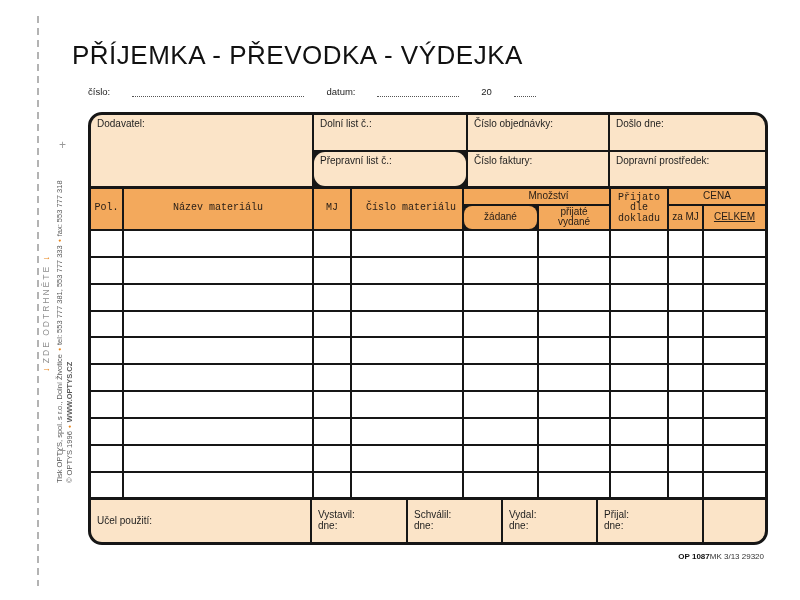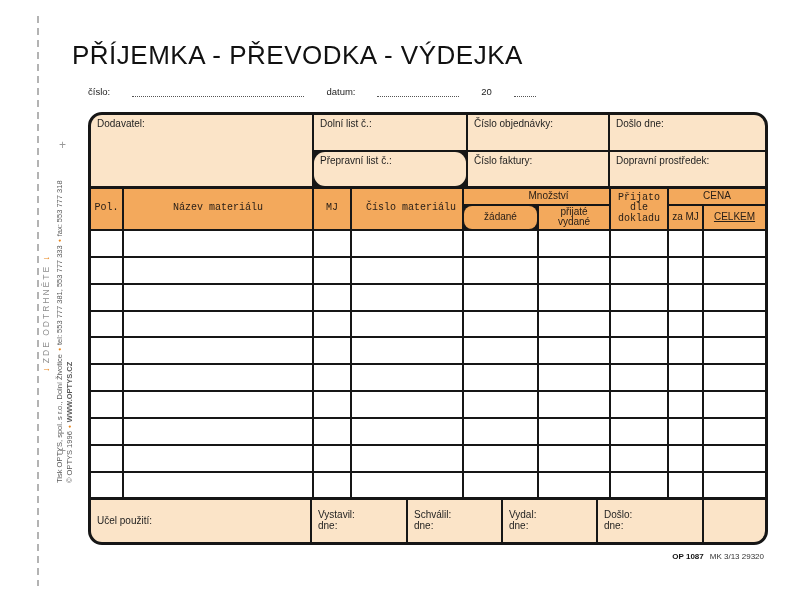--- a/index.html
+++ b/index.html
@@ -66,21 +66,21 @@
   .tbody { flex:1; display:flex; flex-direction:column; gap:2px; background:#161616; }
   .trow { flex:1; display:grid; gap:2px; background:#161616; }
 
   .tfoot { height:42px; flex:none; display:grid; gap:2px; background:#161616;
     grid-template-columns:219px 94px 93px 93px 104px 1fr; }
   .tfoot .fcell { padding:3px 6px 5px; font-size:10px; color:#1e1e1e;
     display:flex; flex-direction:column; justify-content:center; }
 
   .code { position:absolute; left:88px; top:552px; width:676px; text-align:right;
     font-size:8px; color:#333; }
-  .code b { color:#111; margin-right:6px; }
+  .code b { color:#111; }
 </style>
 </head>
 <body>
 
 <div class="page">
 
   <div class="perforation"></div>
   <div class="plus plus1">+</div>
   <div class="plus plus2">+</div>
 
@@ -259,21 +259,21 @@
       </div>
       <div class="fcell peach">
         <span>Schválil:</span>
         <span>dne:</span>
       </div>
       <div class="fcell peach">
         <span>Vydal:</span>
         <span>dne:</span>
       </div>
       <div class="fcell peach">
-        <span>Došlo:</span>
+        <span>Přijal:</span>
         <span>dne:</span>
       </div>
       <div class="fcell peach"></div>
     </div>
 
   </div>
 
   <div class="code">
     <b>OP 1087</b><span>MK 3/13  29320</span>
   </div>

